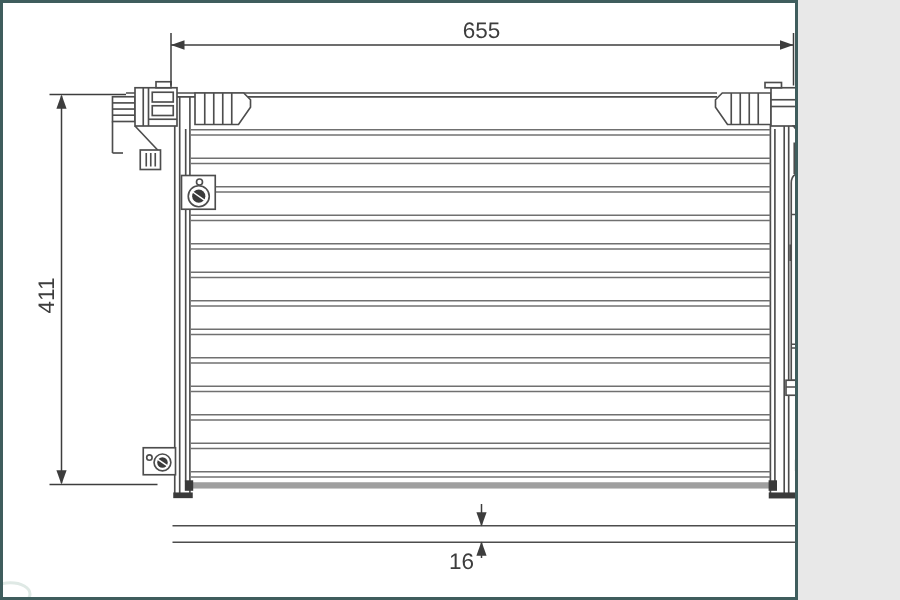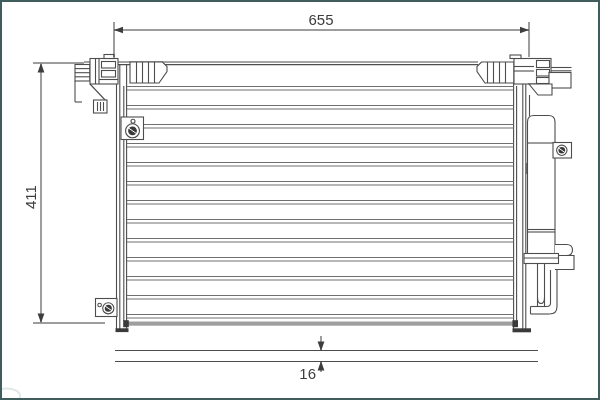--- a/index.html
+++ b/index.html
@@ -1,18 +1,18 @@
 <!DOCTYPE html>
 <html style="--color-frame: #3f5d5d; --color-background: #ffffff; --color-line: #4d4d4d; --color-fin: #707070; --color-band: #9f9f9f; --color-dim: #3d3d3d; --color-dark: #3a3a3a; --color-watermark: #dfe9e5;"><head>
 <meta charset="utf-8">
 <style>
   html,body{margin:0;padding:0;background:#e8e8e8;}
   .canvas{
     position:relative;
-    width:600px;height:400px;
+    width:532px;height:400px;
     box-sizing:border-box;
     background:var(--color-background,#fff);
     border:2px solid var(--color-frame,#3f5d5d);
     overflow:hidden;
     font-family:"Liberation Sans", sans-serif;
   }
   svg{position:absolute;left:-2px;top:-2px;}
   
   .lw line,.lw path,.lw rect,.lw circle,.lw ellipse{
     stroke:var(--color-line,#4d4d4d);

